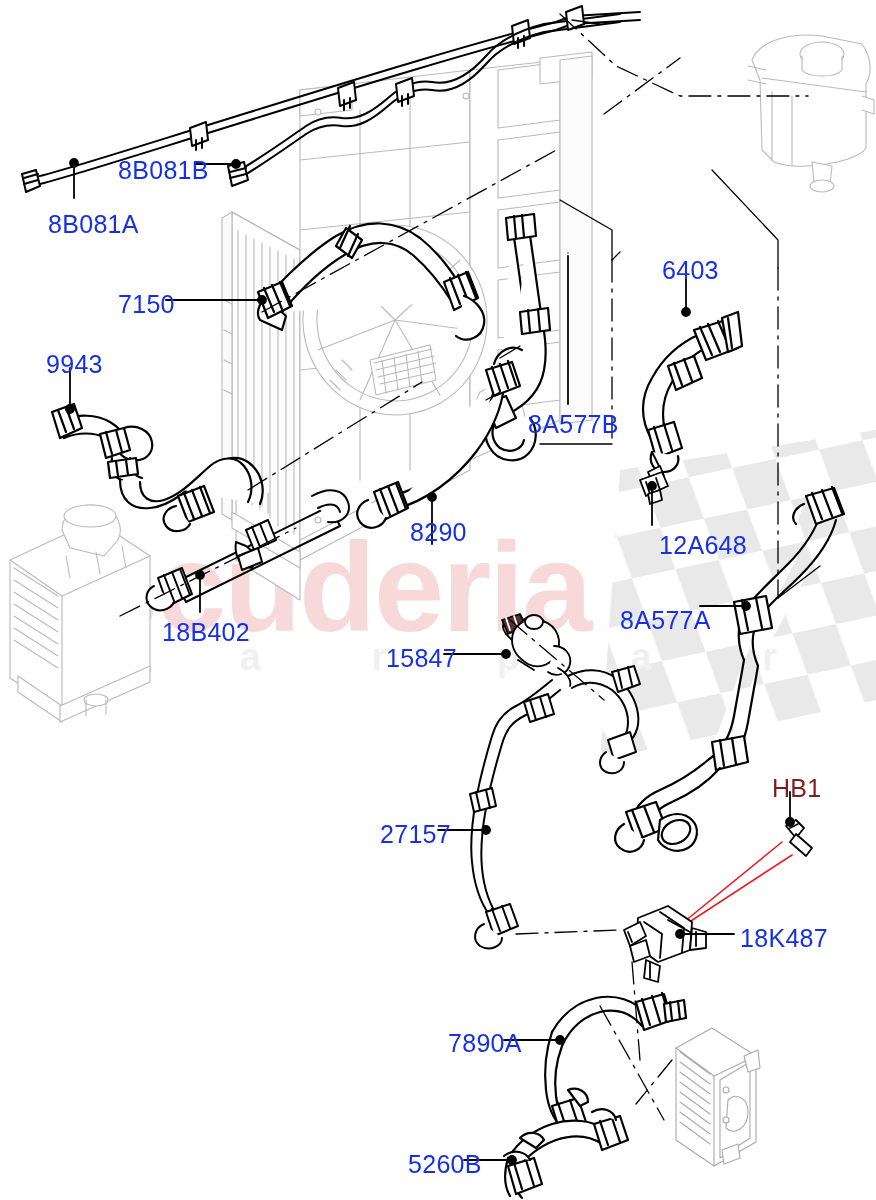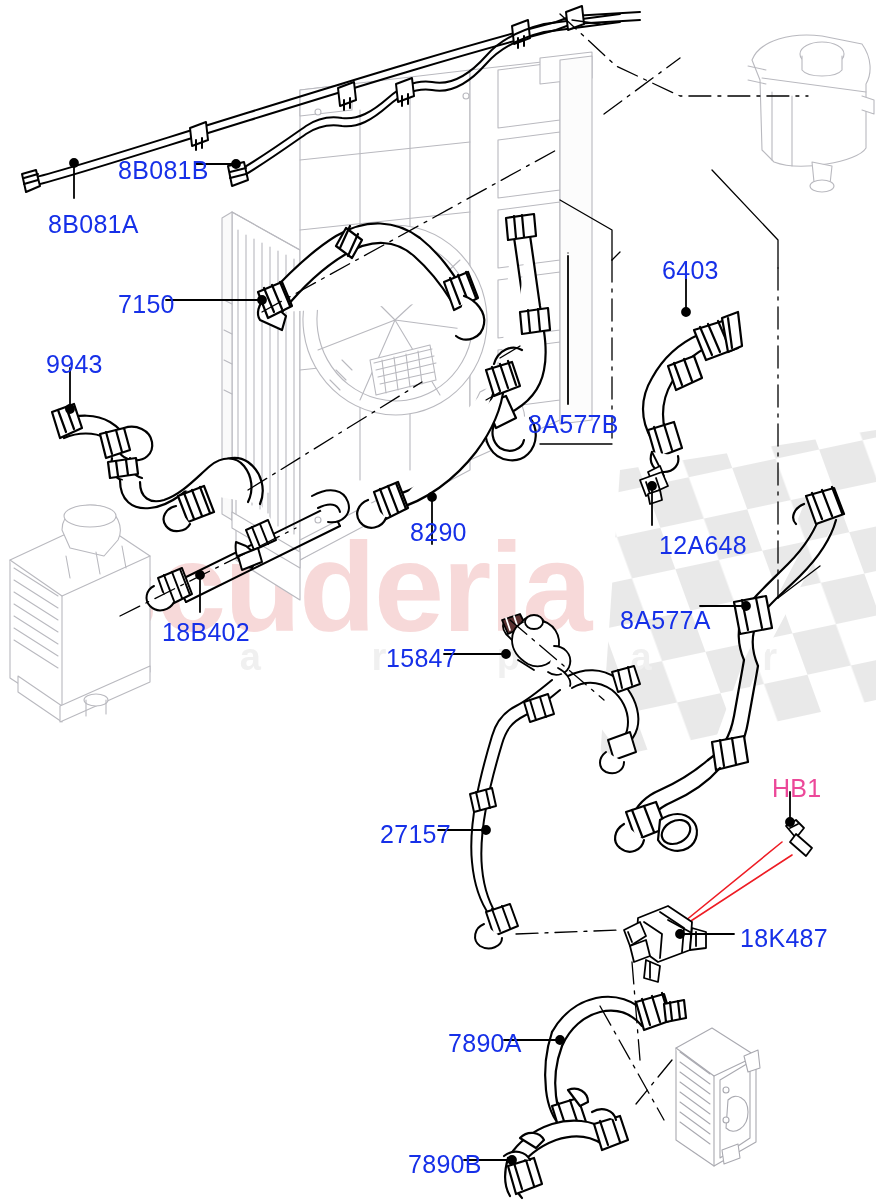--- a/index.html
+++ b/index.html
@@ -56,21 +56,21 @@
   .lbl{
     position:absolute;
     color:#1630e8;
     font-size:25px;
     font-weight:normal;
     letter-spacing:0.3px;
     white-space:nowrap;
     line-height:1;
     user-select:none;
   }
-  .lbl.dark{ color:#ec4899; }
+  .lbl.dark{ color:#7f1d1d; }
   #labels{ position:absolute; left:0; top:0; width:876px; height:1200px; }
 </style>
 </head>
 <body>
 
 <div id="page">
 
   <svg id="wm-flag" viewBox="0 0 876 1200">
     <defs>
       <pattern id="checker" width="88" height="88" patternUnits="userSpaceOnUse" patternTransform="rotate(-20 0 0) skewY(8)">
@@ -559,16 +559,16 @@
     <div class="lbl" style="left:528px;top:412px;">8A577B</div>
     <div class="lbl" style="left:616px;top:533px;margin-left:43px;">12A648</div>
     <div class="lbl" style="left:410px;top:520px;">8290</div>
     <div class="lbl" style="left:162px;top:620px;">18B402</div>
     <div class="lbl" style="left:620px;top:608px;">8A577A</div>
     <div class="lbl" style="left:386px;top:646px;">15847</div>
     <div class="lbl dark" style="left:772px;top:776px;">HB1</div>
     <div class="lbl" style="left:380px;top:822px;">27157</div>
     <div class="lbl" style="left:740px;top:926px;">18K487</div>
     <div class="lbl" style="left:448px;top:1031px;">7890A</div>
-    <div class="lbl" style="left:408px;top:1152px;">7890B</div>
+    <div class="lbl" style="left:408px;top:1152px;">5260B</div>
   </div>
 
 </div>
 
 </body></html>

